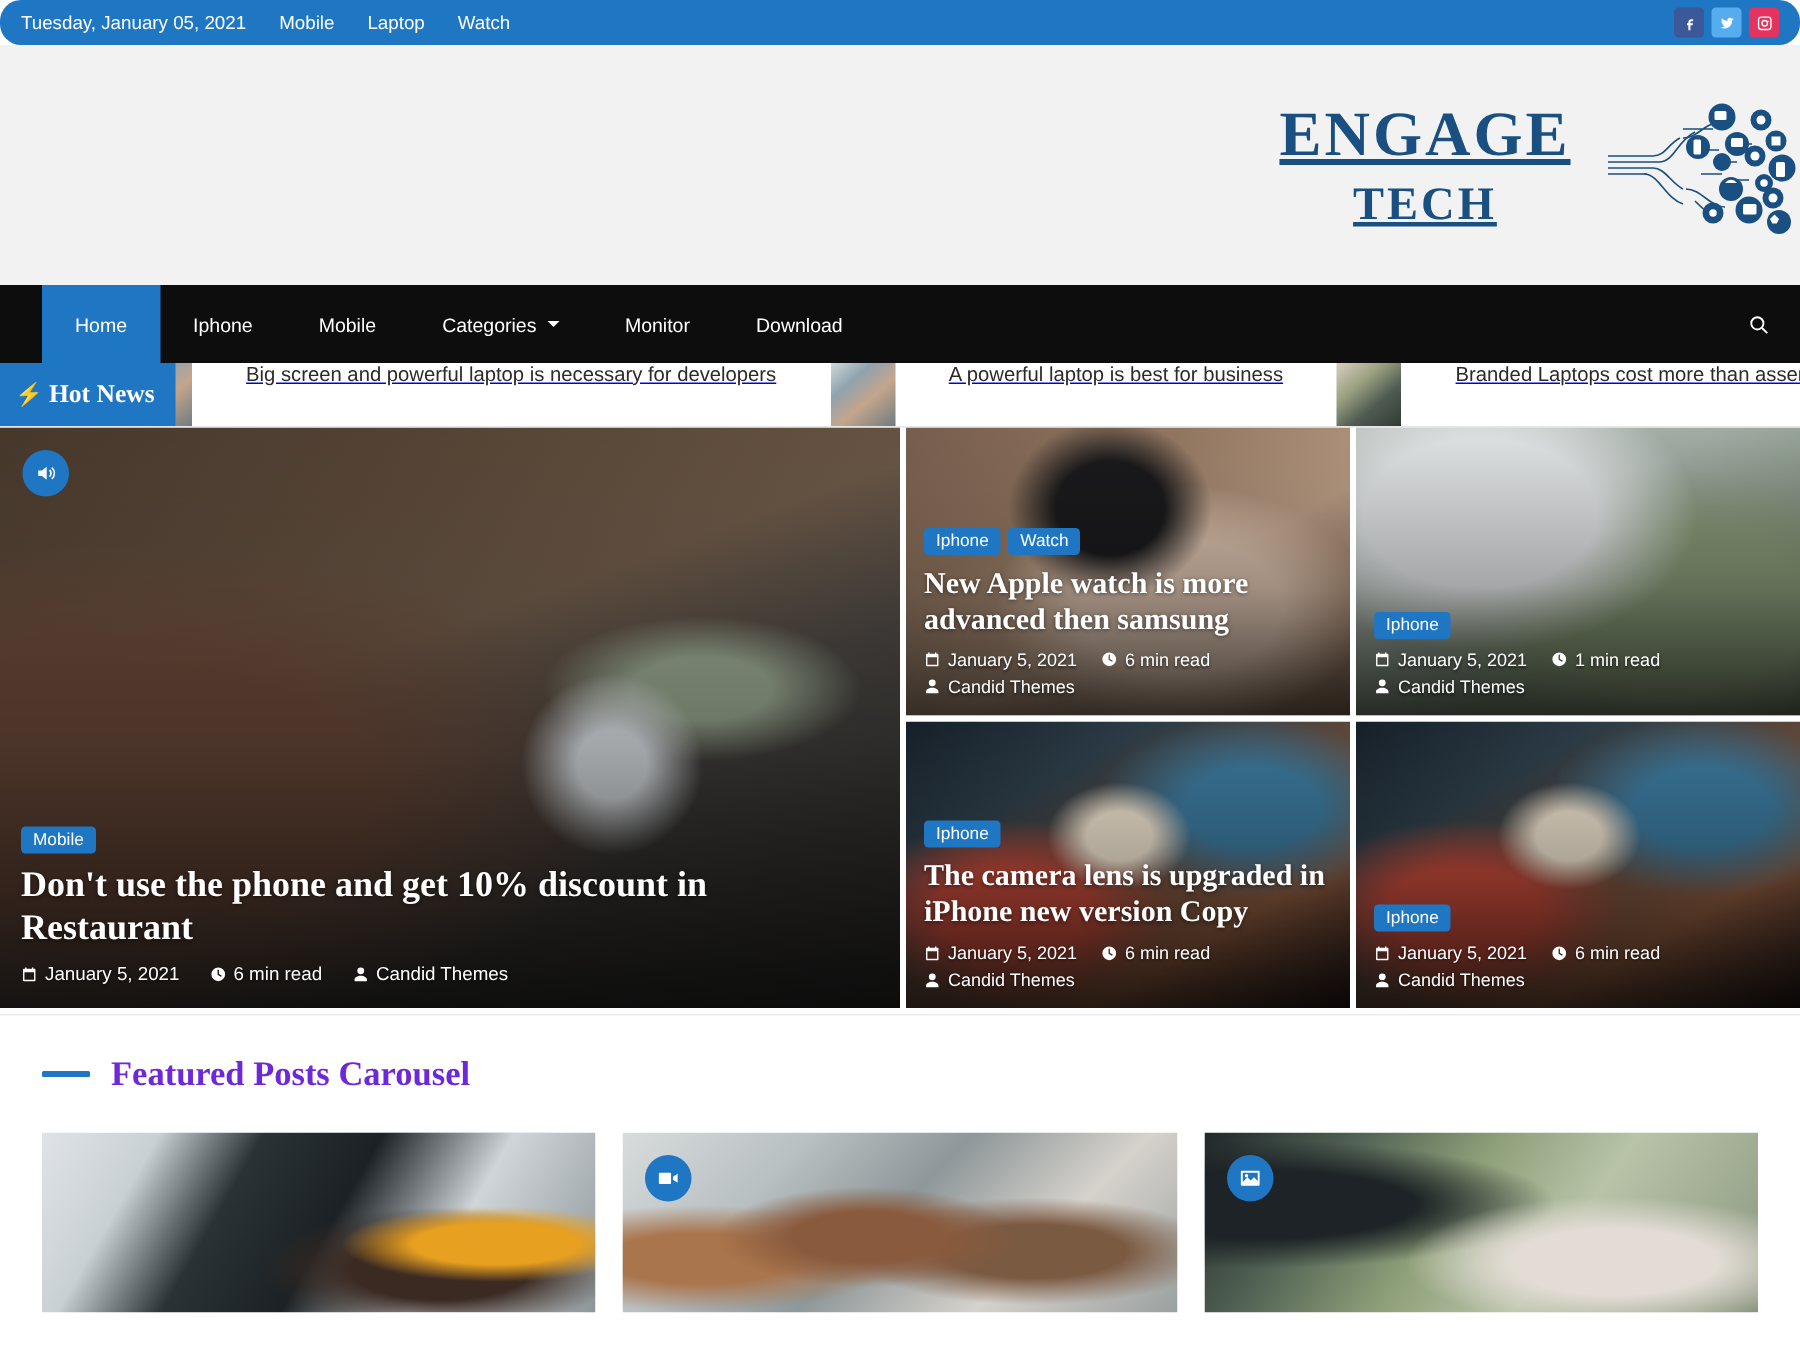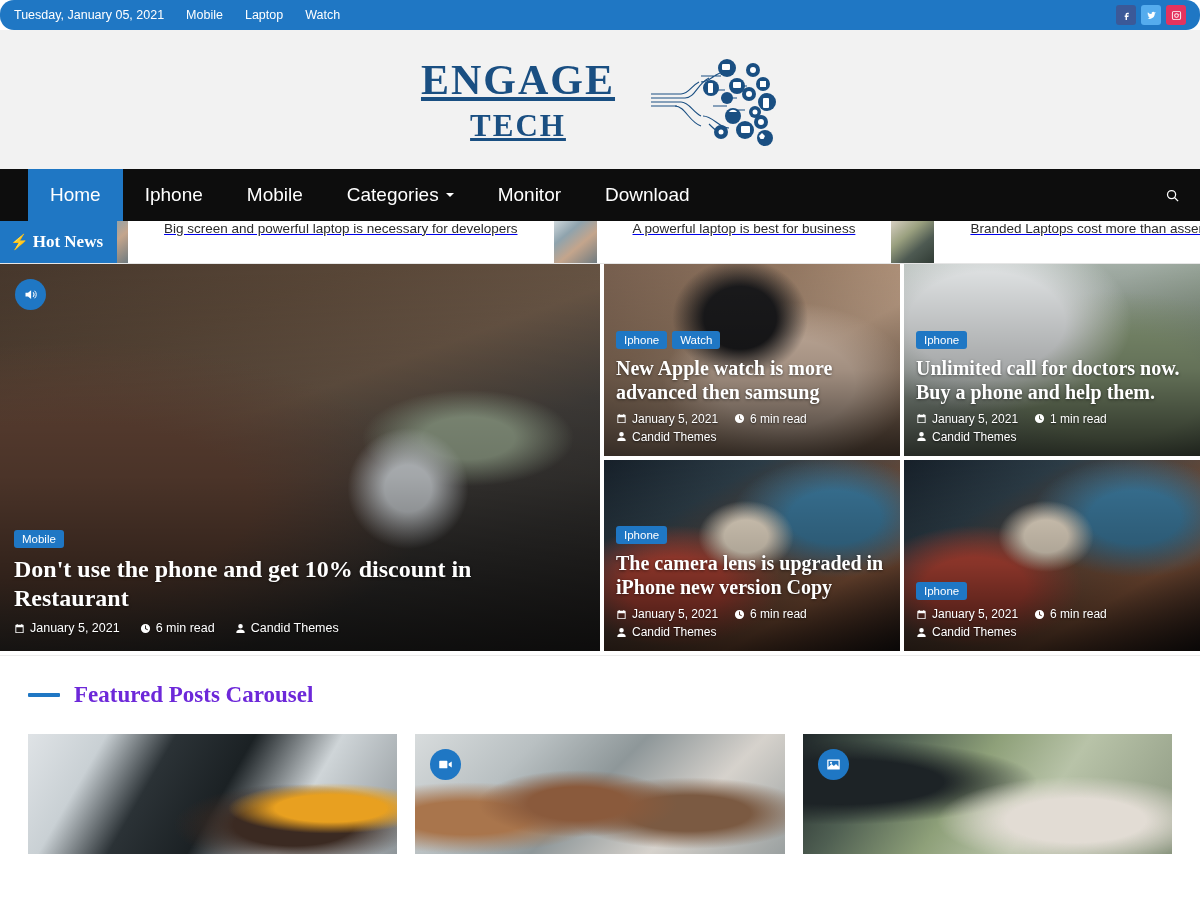--- a/index.html
+++ b/index.html
@@ -24,41 +24,41 @@
   .social { display: flex; gap: 5px; }
   .social-btn {
     width: 20px; height: 20px; border-radius: 3px;
     display: flex; align-items: center; justify-content: center;
     color: #fff; font-size: 11px; font-weight: bold;
   }
   .social-btn svg { width: 11px; height: 11px; fill: #fff; }
 
   
   .logo-header {
-    height: 139px; background: #f2f2f2;
-    display: flex; align-items: center; justify-content: center;
-    gap: 34px;
+    height: 160px; background: #f2f2f2;
+    display: flex; align-items: center; justify-content: flex-end;
+    gap: 23px;
   }
   .logo-text {
     font-family: "Liberation Serif", serif;
     color: #1a4f82; line-height: 1.0;
     text-align: center;
   }
   .logo-line1 { font-size: 42px; font-weight: bold; letter-spacing: 2px; }
   .logo-line2 { font-size: 31px; font-weight: bold; letter-spacing: 2px; margin-top: 9px; }
   .logo-mark { width: 130px; height: 100px; }
 
   
   .navbar {
     height: 52px; background: #0d0d0d;
     display: flex; align-items: stretch; padding-left: 28px;
   }
   .nav-item {
     display: flex; align-items: center; padding: 0 22px;
-    color: #ffffff; font-size: 19px; text-decoration: none;
+    color: #ffffff; font-size: 13px; text-decoration: none;
     white-space: nowrap;
   }
   .nav-item.active { background: #1f77c4; }
   .caret {
     display: inline-block; margin-left: 7px;
     border-left: 4px solid transparent; border-right: 4px solid transparent;
     border-top: 4px solid #fff;
   }
   .nav-spacer { flex: 1; }
   .nav-search {
@@ -390,21 +390,20 @@
         </div>
       </a>
 
       <a href="#" class="card">
         <div class="card-img ph-doctor"></div>
         <div class="card-overlay"></div>
         <div class="card-content">
           <div class="badges">
             <span class="badge">Iphone</span>
           </div>
-          <div class="card-title">Unlimited call for doctors now. Buy a phone and help them.</div>
           <div class="card-meta">
             <span class="meta-item">
               <svg viewBox="0 0 24 24">
                   <path d="M6 2v2H4a1 1 0 0 0-1 1v16a1 1 0 0 0 1 1h16a1 1 0 0 0 1-1V5a1 1 0 0 0-1-1h-2V2h-2v2H8V2H6zM5 9h14v11H5V9z"></path>
                 </svg>
               <span>January 5, 2021</span>
             </span>
             <span class="meta-item">
               <svg viewBox="0 0 24 24">
                   <path d="M12 2a10 10 0 1 0 0 20 10 10 0 0 0 0-20zm0 3a1 1 0 0 1 1 1v5.6l3.3 2a1 1 0 1 1-1 1.7l-3.8-2.3A1 1 0 0 1 11 12V6a1 1 0 0 1 1-1z"></path>

